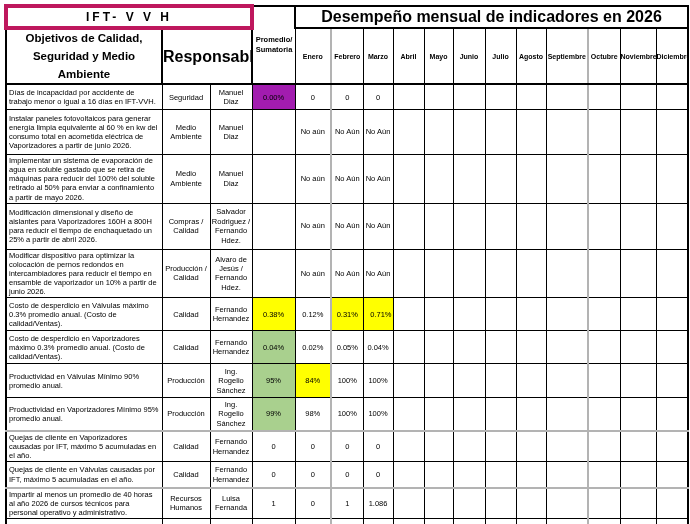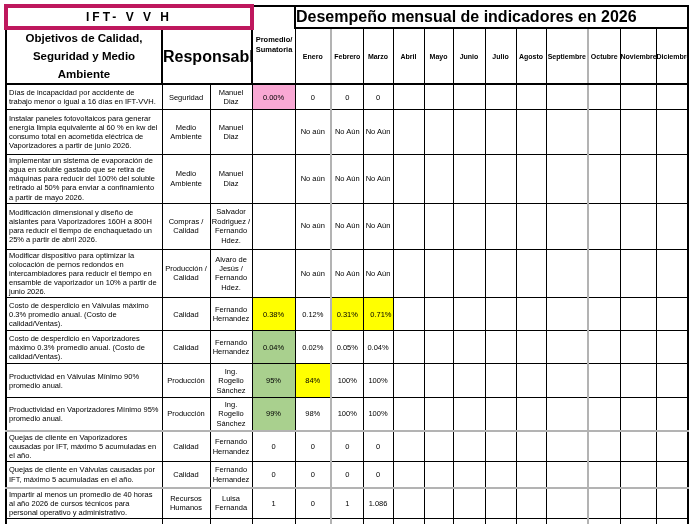--- a/index.html
+++ b/index.html
@@ -3,21 +3,21 @@
 <meta charset="utf-8">
 <style>
   html,body{margin:0;padding:0;background:#fff;}
   body{width:690px;height:524px;font-family:"Liberation Sans",sans-serif;color:#000;overflow:hidden;}
   .sheet{margin:4px 0 0 4px;}
   table{border-collapse:collapse;table-layout:fixed;width:682px;border:2px solid #000;}
   td{border:1px solid #000;vertical-align:middle;overflow:hidden;padding:0;}
   
   #title-row{height:22px;}
   .title-left{font-size:12px;font-weight:bold;text-align:center;letter-spacing:3px;border:4px solid #be185d;}
-  .title-right{font-size:16px;font-weight:bold;border:2px solid #000;}
+  .title-right{font-size:16px;font-weight:bold;text-align:center;border:2px solid #000;}
   
   #header-row{height:54px;}
   .h-obj{font-size:11.5px;font-weight:bold;text-align:center;border:2px solid #000;white-space:pre-line;line-height:1.55;}
   .h-resp{font-size:16px;font-weight:bold;text-align:center;border:2px solid #000;}
   .h-avg{font-size:7.5px;font-weight:bold;text-align:center;border:1px solid #000;border-bottom:2px solid #000;white-space:pre-line;line-height:1.4;}
   .h-month{font-size:7px;font-weight:bold;text-align:center;border:1px solid #000;border-bottom:2px solid #000;}
   
   .c-obj{font-size:7.5px;text-align:left;padding:1px 2px;line-height:1.22;}
   .c-ctr{font-size:7.5px;text-align:center;line-height:1.25;padding:0 1px;}
   
@@ -70,21 +70,21 @@
           <td class="h-month">Septiembre</td>
           <td class="h-month pb-left">Octubre</td>
           <td class="h-month">Noviembre</td>
           <td class="h-month">Diciembre</td>
         </tr>
 
     <tr style="height: 25px;">
           <td class="c-obj">Días de incapacidad por accidente de trabajo menor o igual a 16 días en IFT-VVH.</td>
           <td class="c-ctr">Seguridad</td>
           <td class="c-ctr">Manuel Diaz</td>
-          <td class="c-ctr" style="background-color: #f9a8d4;">0.00%</td>
+          <td class="c-ctr" style="background-color: #a21caf;">0.00%</td>
           <td class="c-ctr">0</td>
           <td class="c-ctr pb-left">0</td>
           <td class="c-ctr">0</td>
           <td class="c-ctr"></td>
           <td class="c-ctr"></td>
           <td class="c-ctr"></td>
           <td class="c-ctr"></td>
           <td class="c-ctr"></td>
           <td class="c-ctr"></td>
           <td class="c-ctr pb-left"></td>

